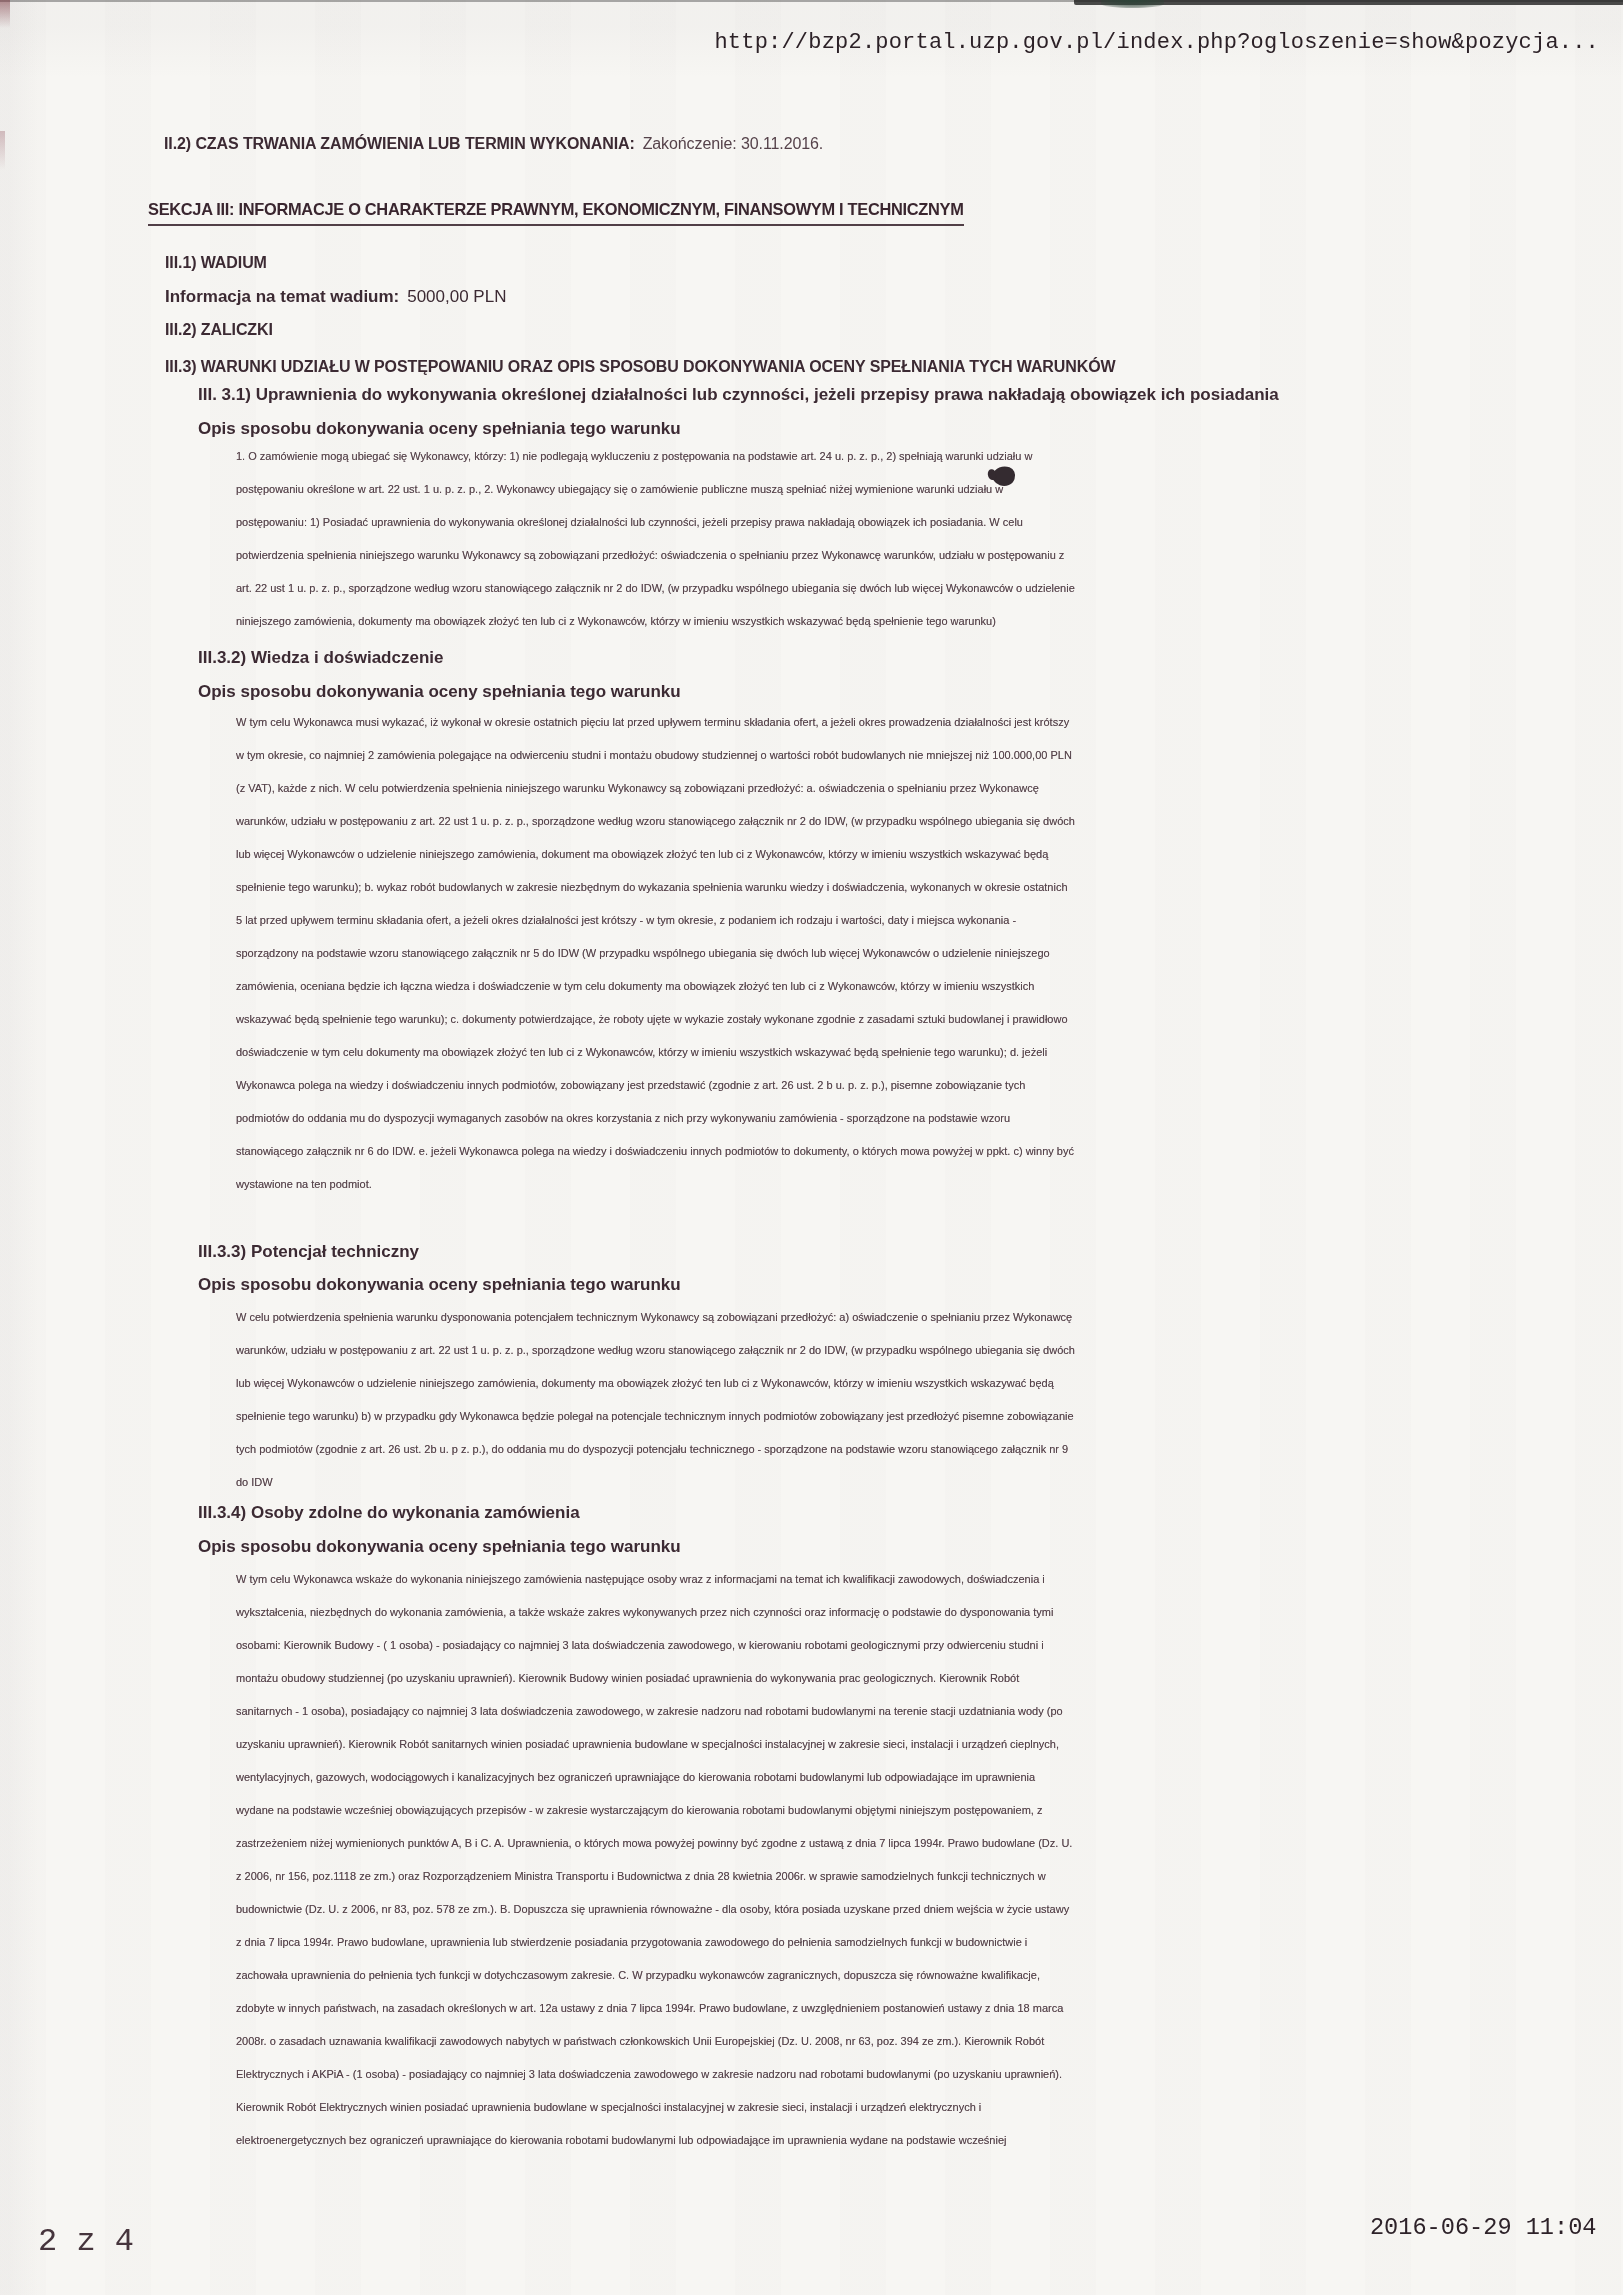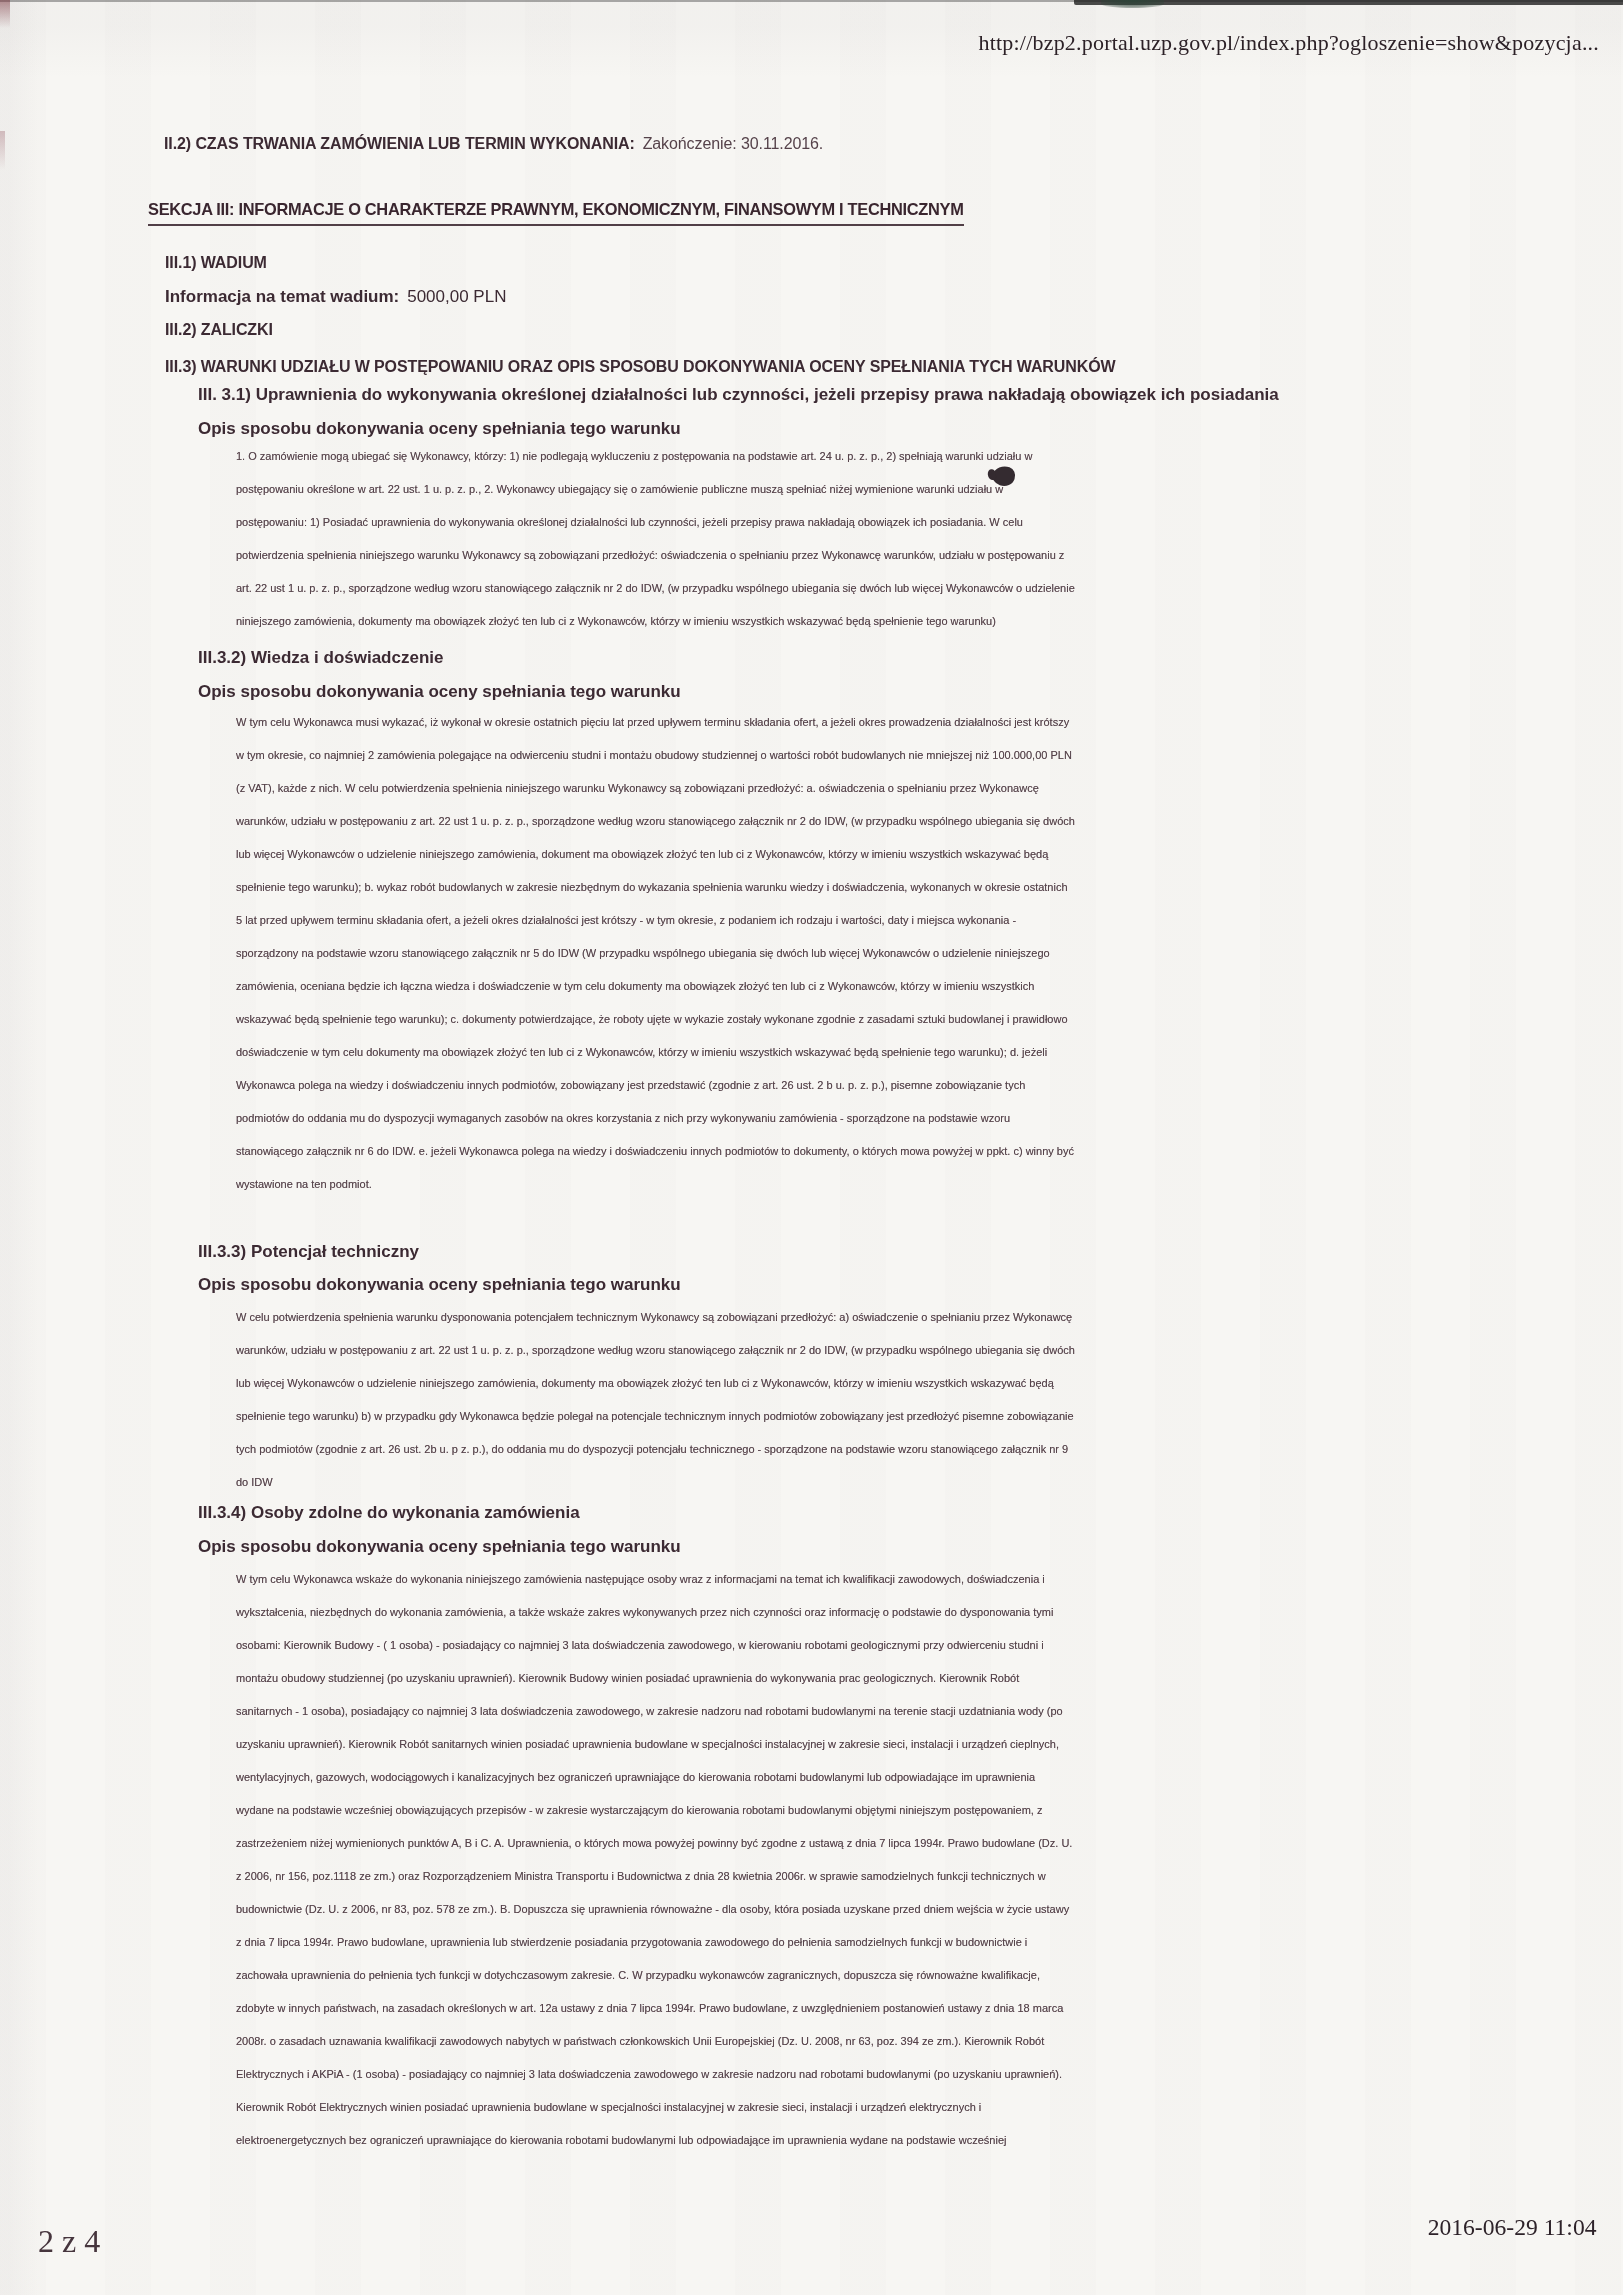--- a/index.html
+++ b/index.html
@@ -16,21 +16,21 @@
   .page::before{
     content:"";
     position:absolute;inset:0;
     background:
       repeating-linear-gradient(90deg, rgba(130,120,128,0.018) 0 46px, rgba(0,0,0,0) 46px 105px),
       linear-gradient(180deg, rgba(90,80,90,0.03) 0 26px, rgba(0,0,0,0) 79px),
       linear-gradient(90deg, rgba(90,80,90,0.035) 0 9.2px, rgba(0,0,0,0) 39px);
     pointer-events:none;
   }
   .abs{position:absolute;}
-  .serif{font-family:Liberation Serif, serif;}
+  .serif{font-family:Liberation Mono, monospace;}
 
   .url-header{
     top:30px; right:25px;
     font-size:22px;
     color:#2c2127;
     letter-spacing:0.2px;
   }
   .hcaps{
     font-size:16px;
     font-weight:bold;

